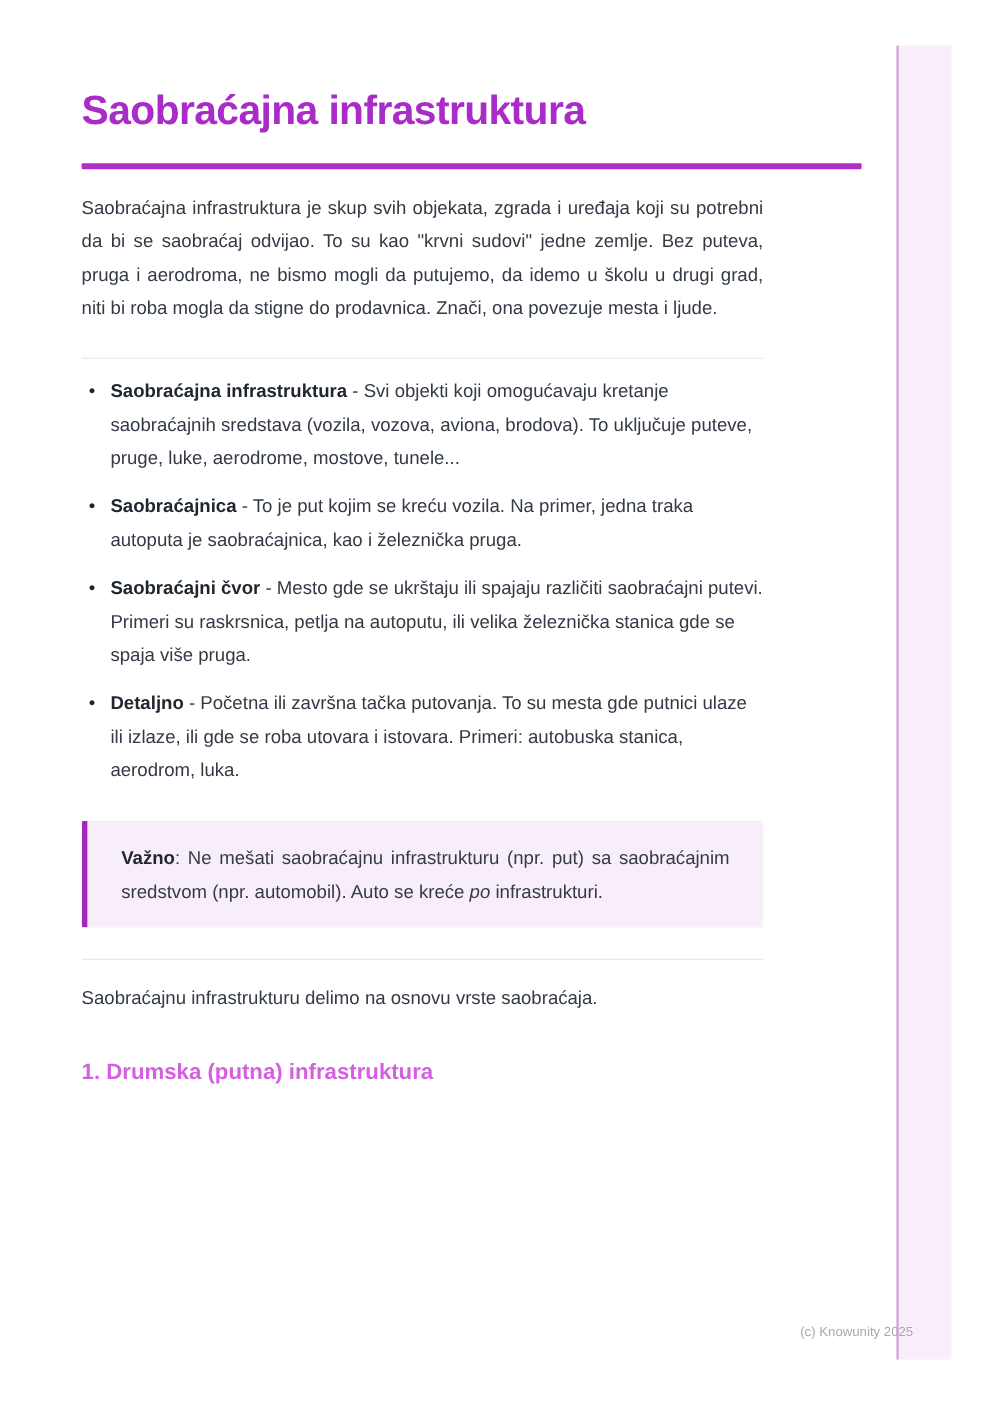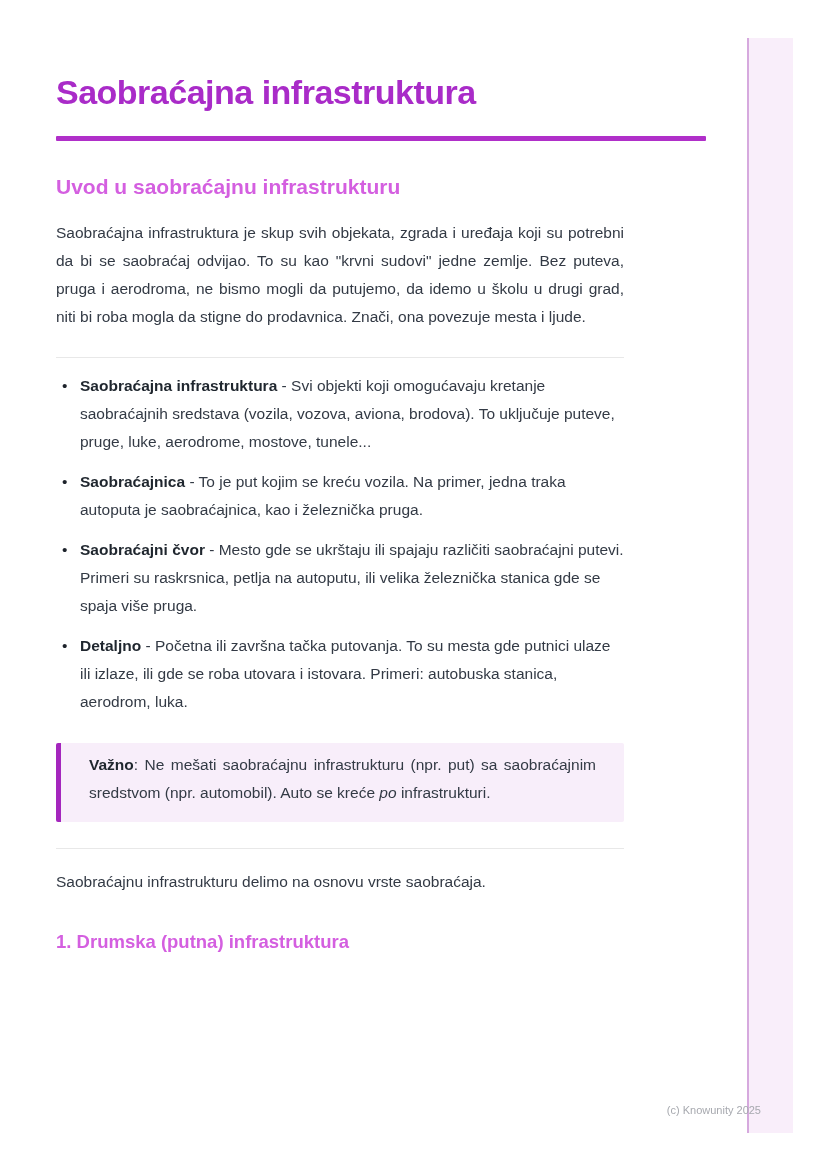--- a/index.html
+++ b/index.html
@@ -14,21 +14,21 @@
   .side-strip {
     position: absolute;
     top: 38px; right: 35px;
     width: 46px; height: 1095px;
     background: #f9eefa;
     border-left: 2px solid #d6a9de;
     z-index: 1;
   }
   .content {
     position: absolute;
-    left: 56px; top: 0;
+    left: 68px; top: 0;
     width: 650px;
     z-index: 2;
   }
   h1.doc-title {
     margin: 72px 0 0 0;
     font-size: 34px;
     line-height: 1.2;
     font-weight: 800;
     letter-spacing: -0.5px;
     color: #a92bc8;
@@ -85,21 +85,21 @@
     position: absolute;
     left: 6px; top: 0;
     color: #1d232b;
   }
   ul.bullets .term { font-weight: 700; color: #1f262e; }
   .callout {
     margin-top: 27px;
     background: #f8eefa;
     border-left: 5px solid #a426bd;
     border-radius: 2px;
-    padding: 8px 28px 15px 28px;
+    padding: 18px 28px 15px 28px;
   }
   .callout p.body { margin: 0; }
   .callout strong { font-weight: 700; color: #1f262e; }
   .callout em { font-style: italic; }
   .footer {
     position: absolute;
     top: 1104px;
     right: 67px;
     font-size: 11px;
     color: #a7a9af;
@@ -111,21 +111,20 @@
 
 <div class="side-strip"></div>
 
 <div class="content">
 
   <h1 class="doc-title">Saobraćajna infrastruktura</h1>
   <div class="title-rule"></div>
 
   <div class="col">
 
-    <h2 class="section-heading">Uvod u saobraćajnu infrastrukturu</h2>
     <p class="body justify">Saobraćajna infrastruktura je skup svih objekata, zgrada i uređaja koji su potrebni da bi se saobraćaj odvijao. To su kao "krvni sudovi" jedne zemlje. Bez puteva, pruga i aerodroma, ne bismo mogli da putujemo, da idemo u školu u drugi grad, niti bi roba mogla da stigne do prodavnica. Znači, ona povezuje mesta i ljude.</p>
 
     <hr class="divider">
 
 
     <ul class="bullets">
       <li>
         <span class="marker">•</span>
         <span class="term">Saobraćajna infrastruktura</span>
         <span>- Svi objekti koji omogućavaju kretanje saobraćajnih sredstava (vozila, vozova, aviona, brodova). To uključuje puteve, pruge, luke, aerodrome, mostove, tunele...</span>

